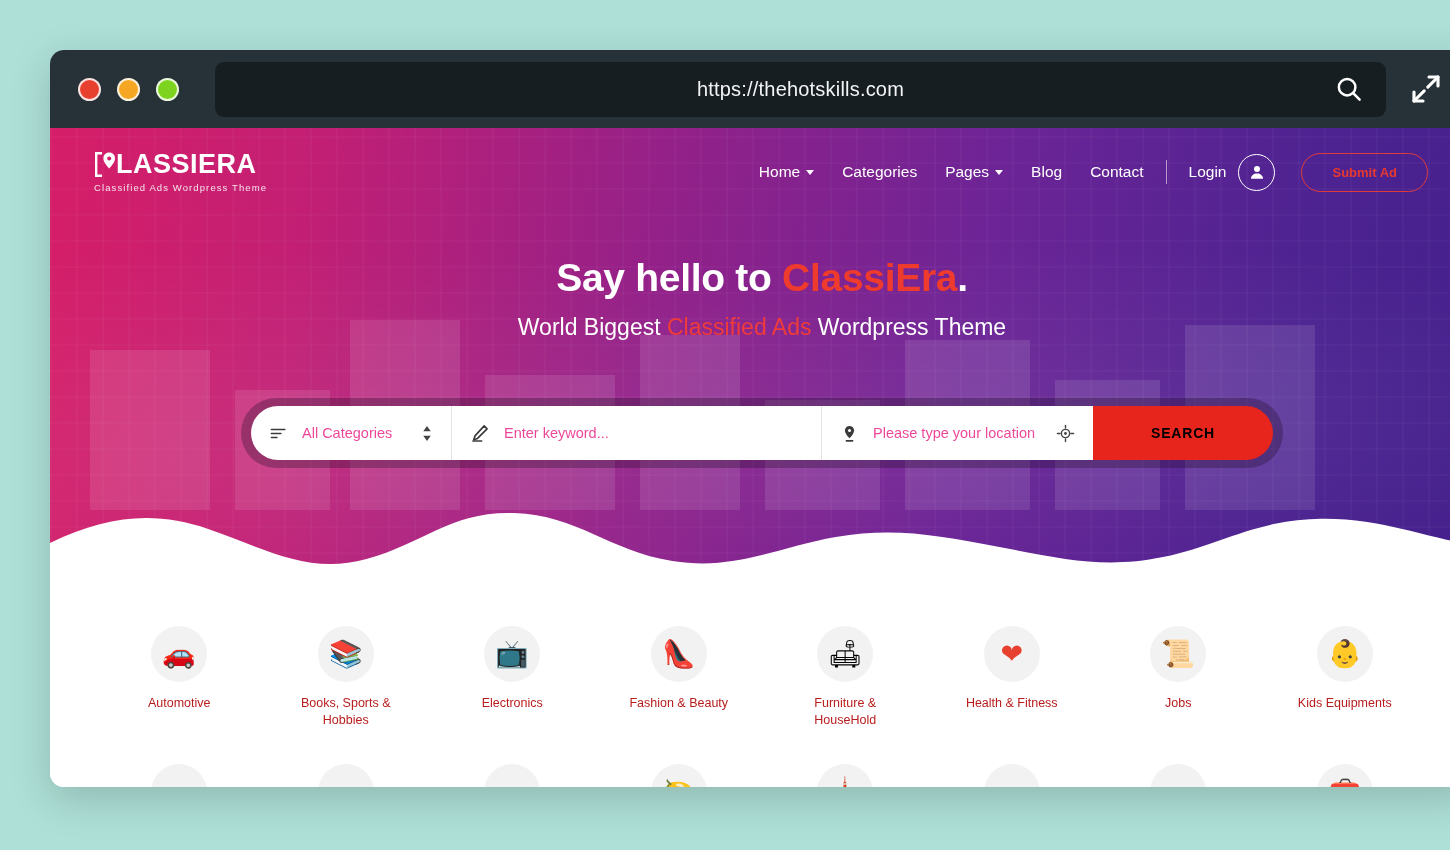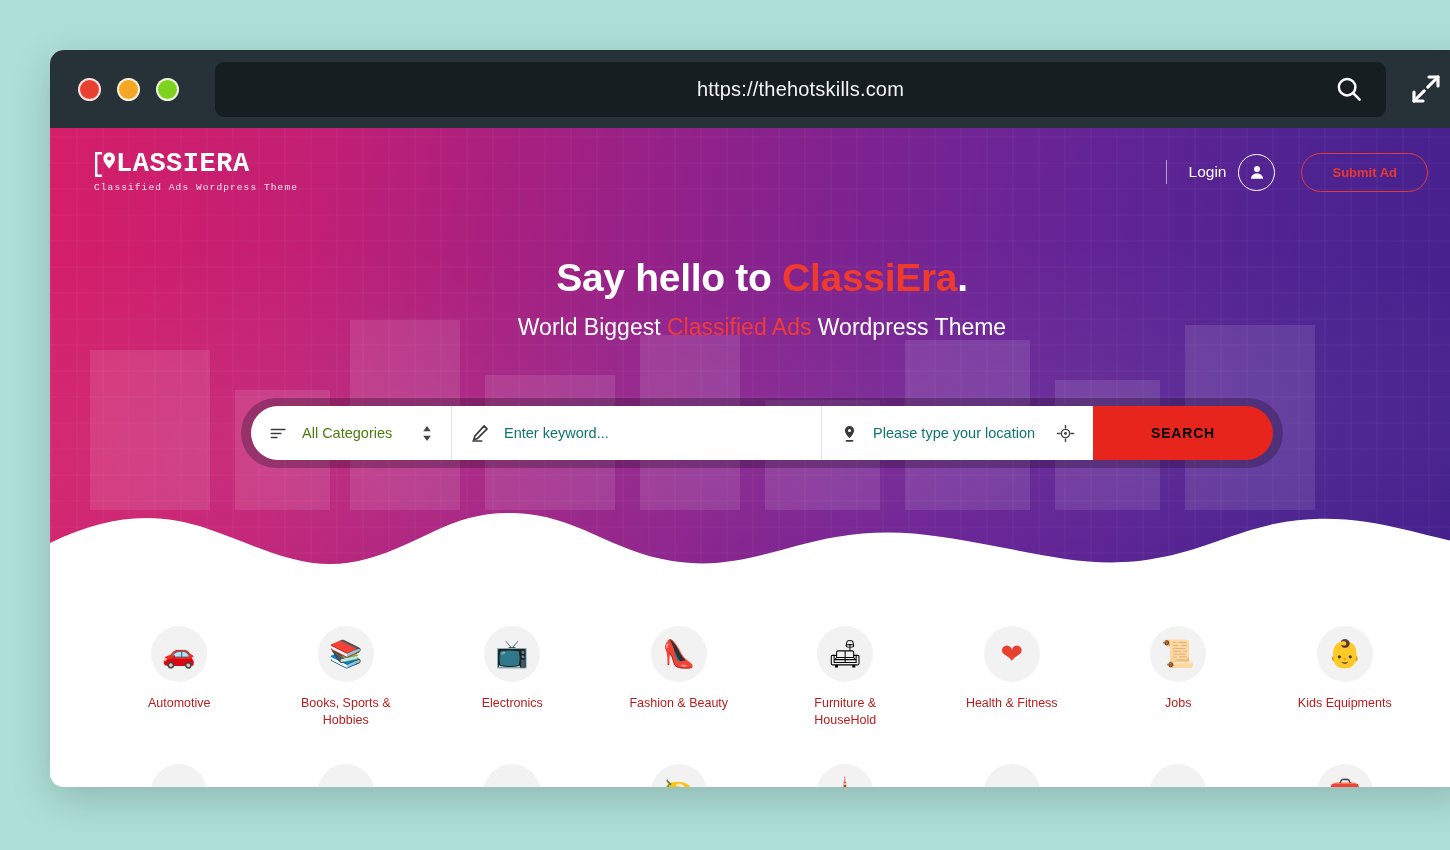--- a/index.html
+++ b/index.html
@@ -115,21 +115,21 @@
 
   
   .navbar {
     position: relative;
     z-index: 5;
     height: 88px;
     display: flex;
     align-items: center;
     padding: 0 46px 0 44px;
   }
-  .logo { line-height: 1; user-select: none; font-family: Liberation Mono, monospace; }
+  .logo { line-height: 1; user-select: none; }
   .logo-mark {
     display: flex;
     align-items: center;
     color: #fff;
   }
   .logo-word {
     font-size: 27px;
     font-weight: 700;
     letter-spacing: 0.5px;
     color: #fff;
@@ -260,26 +260,26 @@
   .sb-icon {
     flex: 0 0 auto;
     color: #3b3b3b;
     display: flex;
     align-items: center;
     justify-content: center;
     margin-right: 14px;
   }
   .sb-text {
     font-size: 14.5px;
-    color: #0f766e;
+    color: #ec4899;
     flex: 1;
     white-space: nowrap;
     overflow: hidden;
   }
-  .sb-cats .sb-text { color: #4d7c0f; }
+  .sb-cats .sb-text { color: #ec4899; }
   .sb-trail { flex: 0 0 auto; color: #444; display: flex; align-items: center; }
   .sb-search-btn {
     width: 180px;
     background: #e8251c;
     color: #000000;
     font-size: 14px;
     font-weight: 700;
     letter-spacing: 0.8px;
     display: flex;
     align-items: center;
@@ -393,20 +393,39 @@
             <path d="M1 1 h7 v2.4 H3.4 v20.2 H8 V26 H1 Z" fill="#ffffff"></path>
             <path d="M15.2 1.6 c3.5 0 5.8 2.6 5.8 5.9 0 4.3-5.8 10-5.8 10 S9.4 11.8 9.4 7.5 c0-3.3 2.3-5.9 5.8-5.9 z" fill="#ffffff"></path>
             <circle cx="15.2" cy="7.4" r="2" fill="#d61e68"></circle>
           </svg>
           <span class="logo-word">LASSIERA</span>
         </div>
         <div class="logo-tagline">Classified Ads Wordpress Theme</div>
       </div>
 
       <div class="nav-right">
+        <div class="nav-links">
+          <a class="nav-link">
+            <span>Home</span>
+            <span class="caret"></span>
+          </a>
+          <a class="nav-link">
+            <span>Categories</span>
+          </a>
+          <a class="nav-link">
+            <span>Pages</span>
+            <span class="caret"></span>
+          </a>
+          <a class="nav-link">
+            <span>Blog</span>
+          </a>
+          <a class="nav-link">
+            <span>Contact</span>
+          </a>
+        </div>
 
         <div class="nav-divider"></div>
 
         <div class="login-group">
           <a class="nav-link">Login</a>
           <span class="avatar-circle">
             <svg viewBox="0 0 24 24" width="18" height="18" fill="currentColor">
               <circle cx="12" cy="8" r="4"></circle>
               <path d="M4 21c0-4.4 3.6-7 8-7s8 2.6 8 7z"></path>
             </svg>

